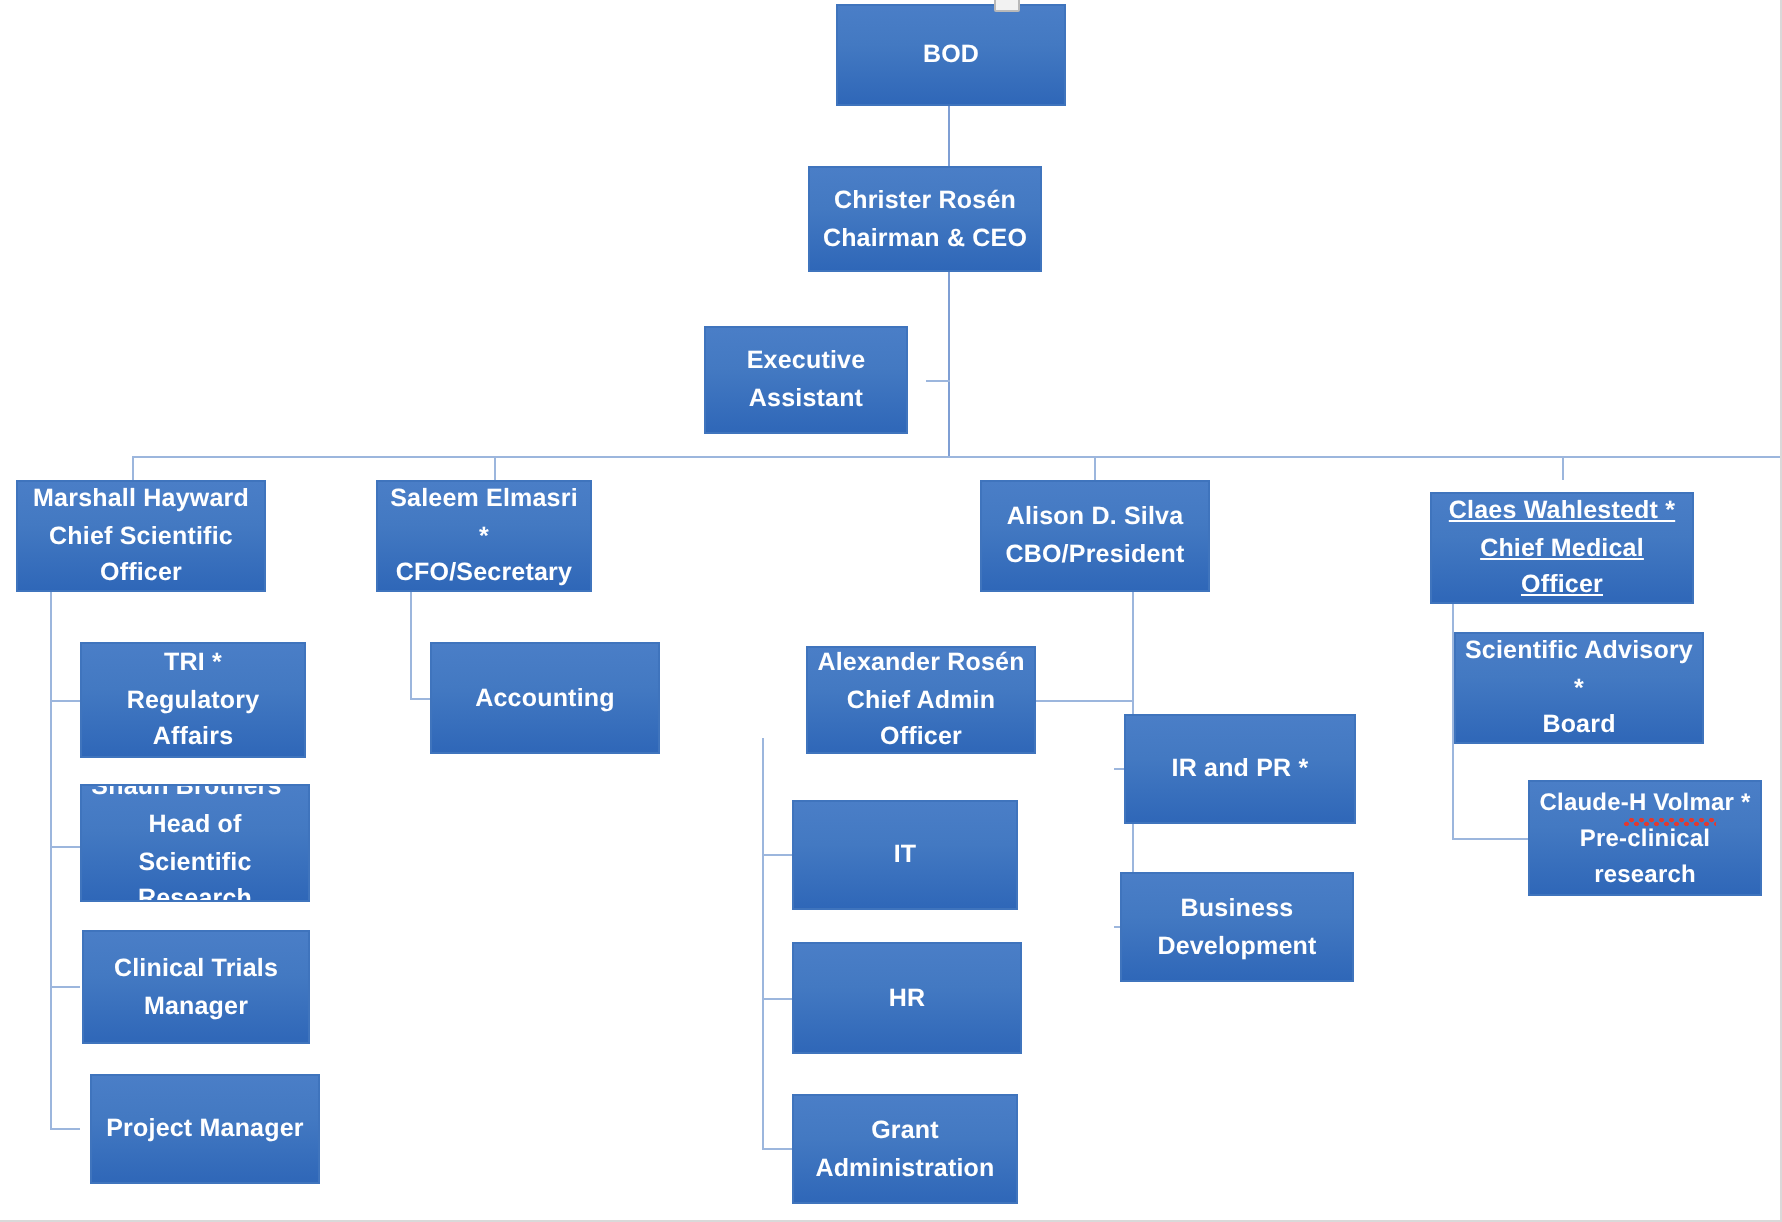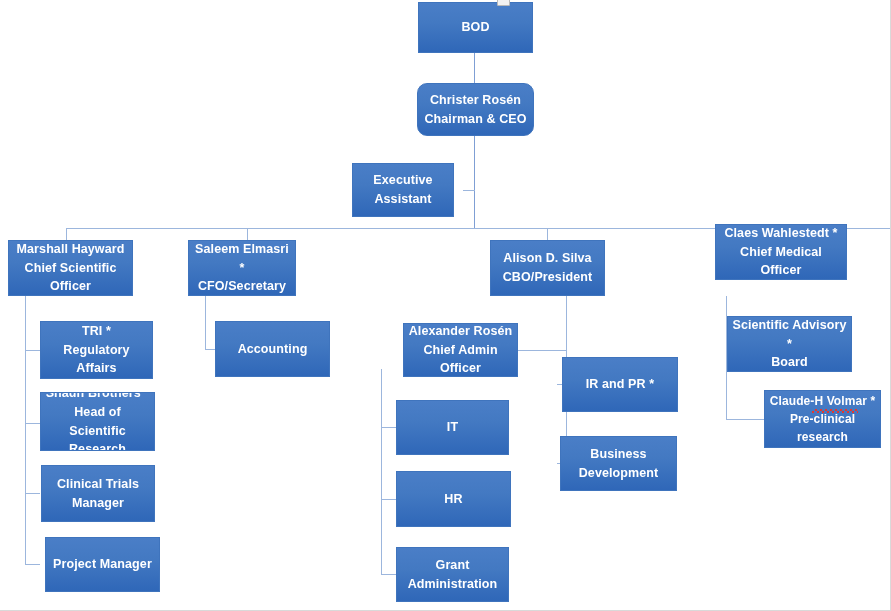--- a/index.html
+++ b/index.html
@@ -110,21 +110,21 @@
   <div class="connector h" style="left:381px; top:574px; width:16px;"></div>
 
   <div class="connector v" style="left:726px; top:296px; height:124px;"></div>
   <div class="connector h" style="left:726px; top:344px; width:36px;"></div>
   <div class="connector h" style="left:726px; top:419px; width:39px;"></div>
 
   <div class="node" style="left:418px; top:2px; width:115px; height:51px;">
     <span class="label-lines">BOD</span>
   </div>
 
-  <div class="node" style="left:417px; top:83px; width:117px; height:53px;border-radius:10px;">
+  <div class="node" style="left:404px; top:83px; width:117px; height:53px;">
     <span class="label-lines">Christer Rosén
 Chairman &amp; CEO</span>
   </div>
 
   <div class="node" style="left:352px; top:163px; width:102px; height:54px;">
     <span class="label-lines">Executive Assistant</span>
   </div>
 
   <div class="node" style="left:8px; top:240px; width:125px; height:56px;">
     <span class="label-lines">Marshall Hayward
@@ -186,21 +186,21 @@
 
   <div class="node" style="left:562px; top:357px; width:116px; height:55px;">
     <span class="label-lines">IR and PR *</span>
   </div>
 
   <div class="node" style="left:560px; top:436px; width:117px; height:55px;">
     <span class="label-lines">Business
 Development</span>
   </div>
 
-  <div class="node" style="left:715px; top:224px; width:132px; height:56px;">
+  <div class="node" style="left:715px; top:246px; width:132px; height:56px;text-decoration:underline;">
     <span class="label-lines">Claes Wahlestedt *
 Chief Medical Officer</span>
   </div>
 
   <div class="node" style="left:727px; top:316px; width:125px; height:56px;">
     <span class="label-lines">Scientific Advisory *
 Board</span>
   </div>
 
   <div class="node" style="left:764px; top:390px; width:117px; height:58px; font-size:12px;">

